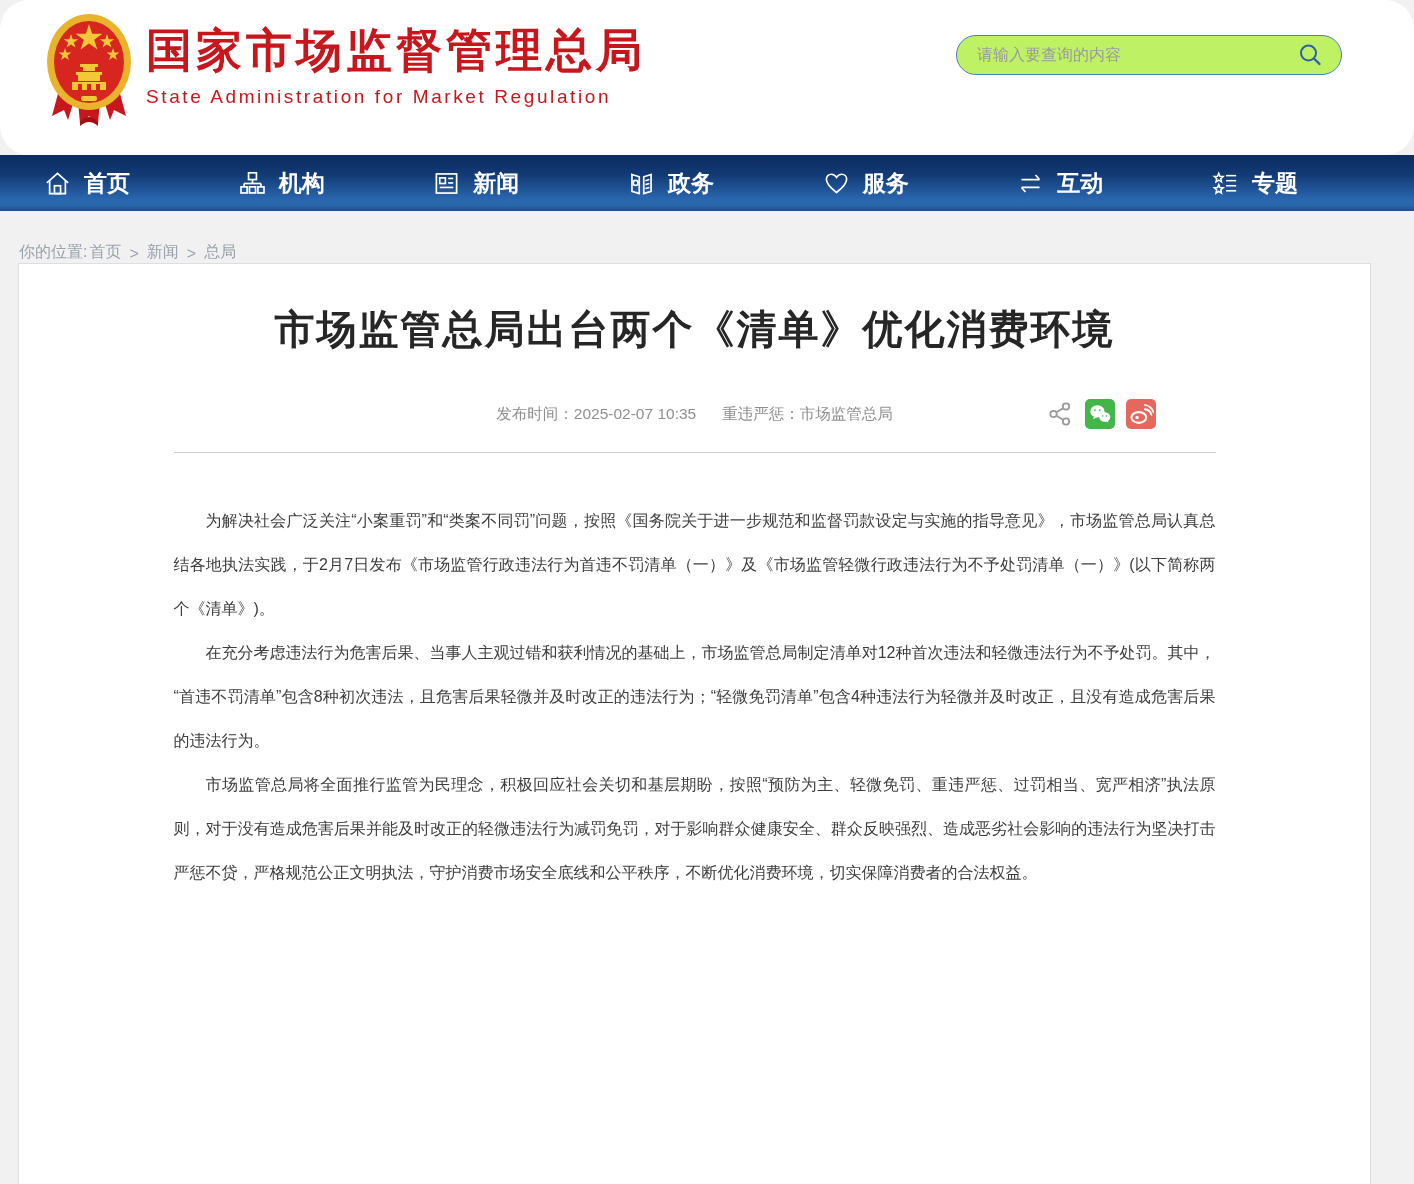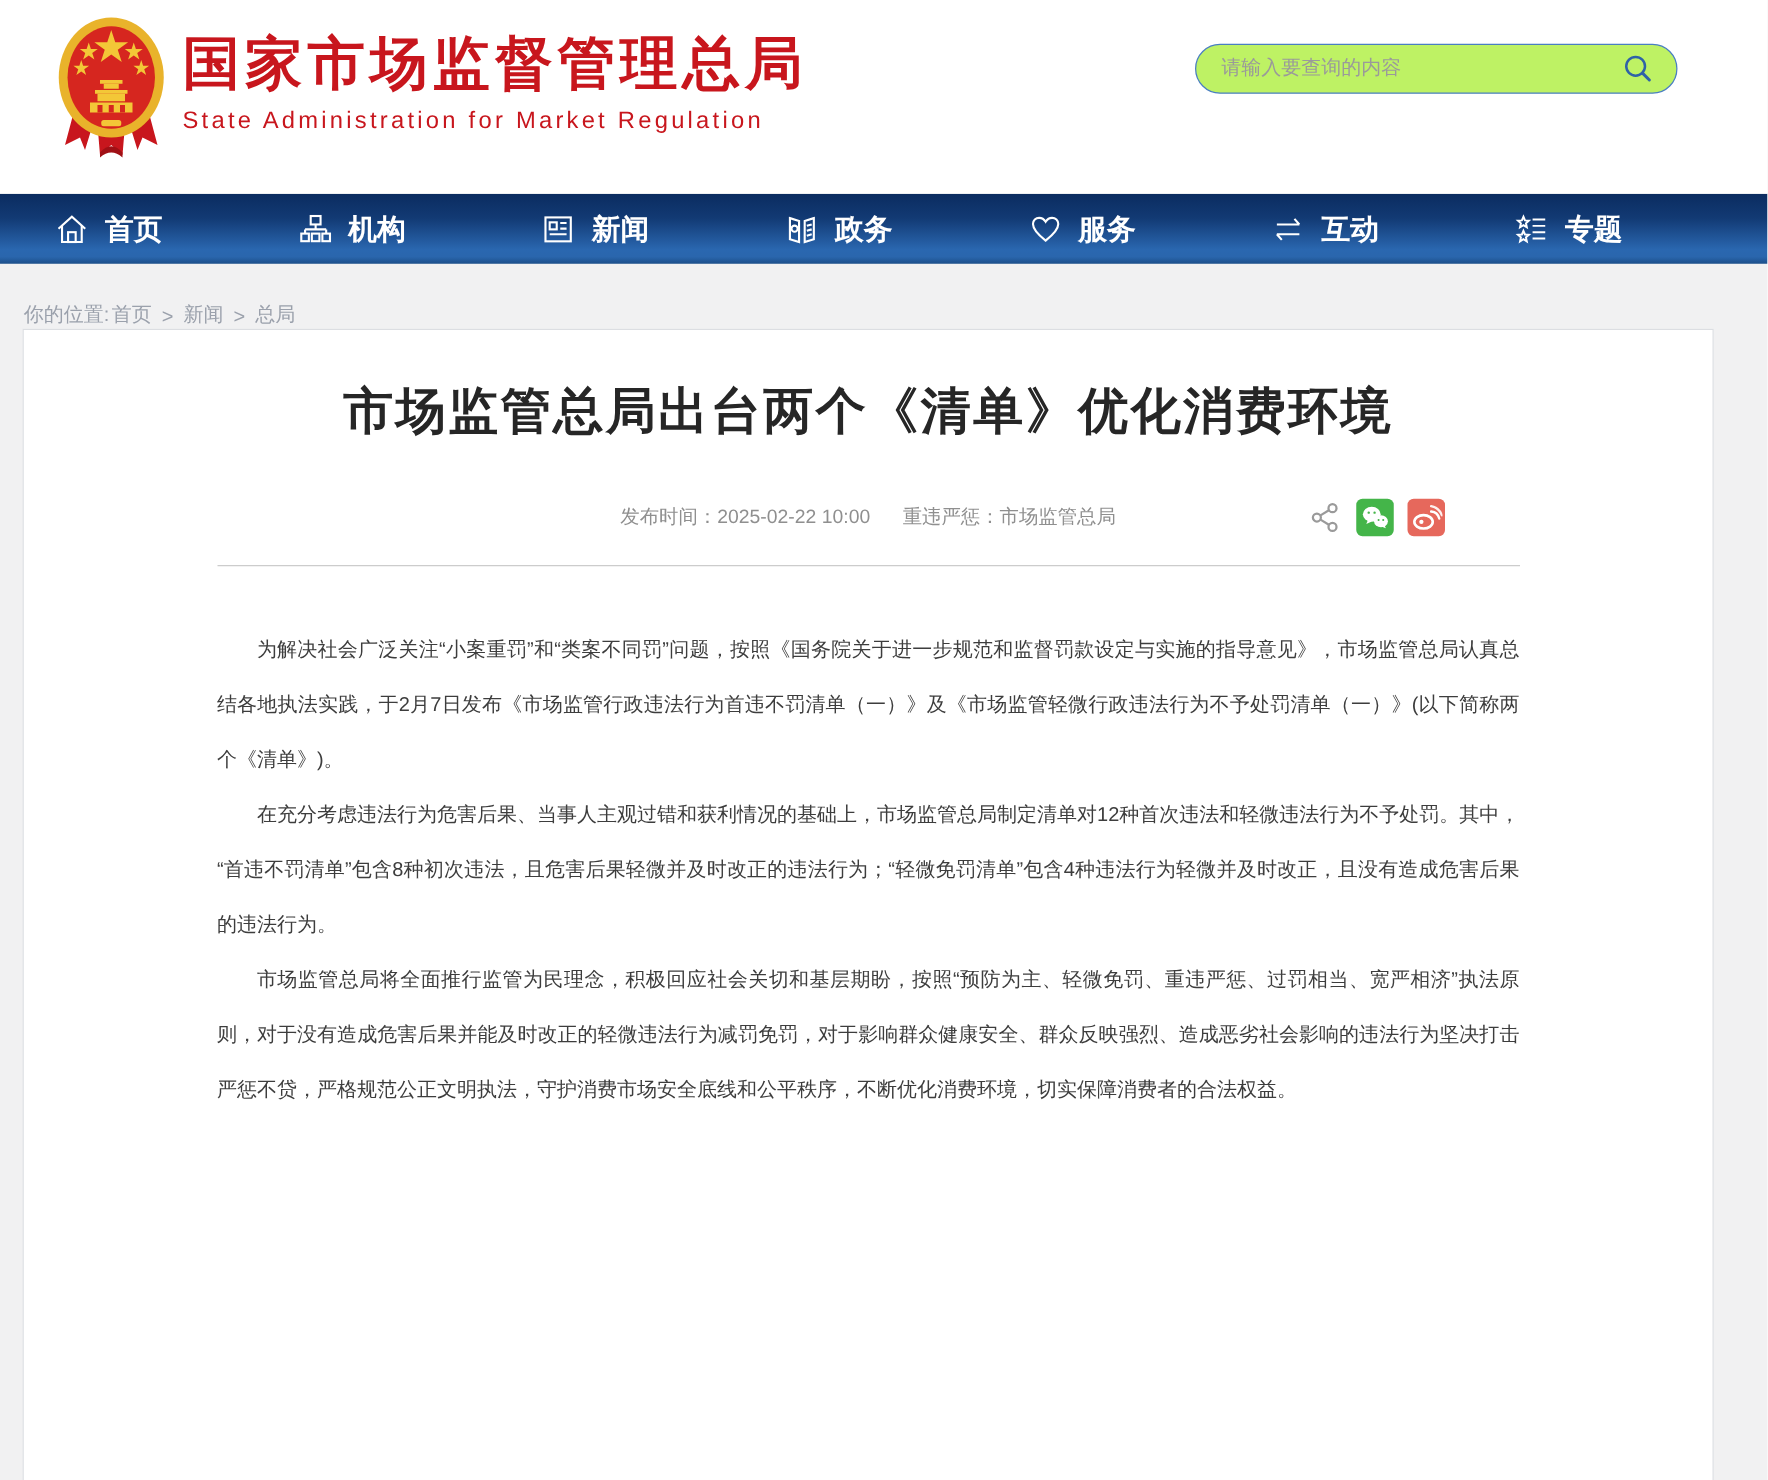--- a/index.html
+++ b/index.html
@@ -7,20 +7,21 @@
   body {
     font-family: "Liberation Sans", "DejaVu Sans", sans-serif;
     background: #f1f1f2;
   }
 
   
   .header {
     height: 155px;
     background: #ffffff;
     position: relative;
+    border-radius: 29px;
   }
   .logo {
     position: absolute;
     left: 38px; top: 8px;
     width: 102px; height: 120px;
   }
   .title-block {
     position: absolute;
     left: 146px; top: 22px;
   }
@@ -297,21 +298,21 @@
   <span>&gt;</span>
   <a>总局</a>
 </div>
 
 <div class="card">
   <div class="card-inner">
 
     <h1 class="article-title">市场监管总局出台两个《清单》优化消费环境</h1>
 
     <div class="meta-row">
-      <span>发布时间：</span><span>2025-02-22 10:00</span><span class="sep"></span><span>重违严惩：</span><span>市场监管总局</span>
+      <span>发布时间：</span><span>2025-02-07 10:35</span><span class="sep"></span><span>重违严惩：</span><span>市场监管总局</span>
 
       <div class="share-group">
         <button class="share-btn">
           <svg width="28" height="28" viewBox="0 0 28 28">
             <circle cx="20" cy="6.5" r="3.2" fill="none" stroke="#9a9a9a" stroke-width="1.8"></circle>
             <circle cx="7.5" cy="14" r="3.2" fill="none" stroke="#9a9a9a" stroke-width="1.8"></circle>
             <circle cx="20" cy="21.5" r="3.2" fill="none" stroke="#9a9a9a" stroke-width="1.8"></circle>
             <line x1="10.4" y1="12.3" x2="17.1" y2="8.2" stroke="#9a9a9a" stroke-width="1.8"></line>
             <line x1="10.4" y1="15.7" x2="17.1" y2="19.8" stroke="#9a9a9a" stroke-width="1.8"></line>
           </svg>

